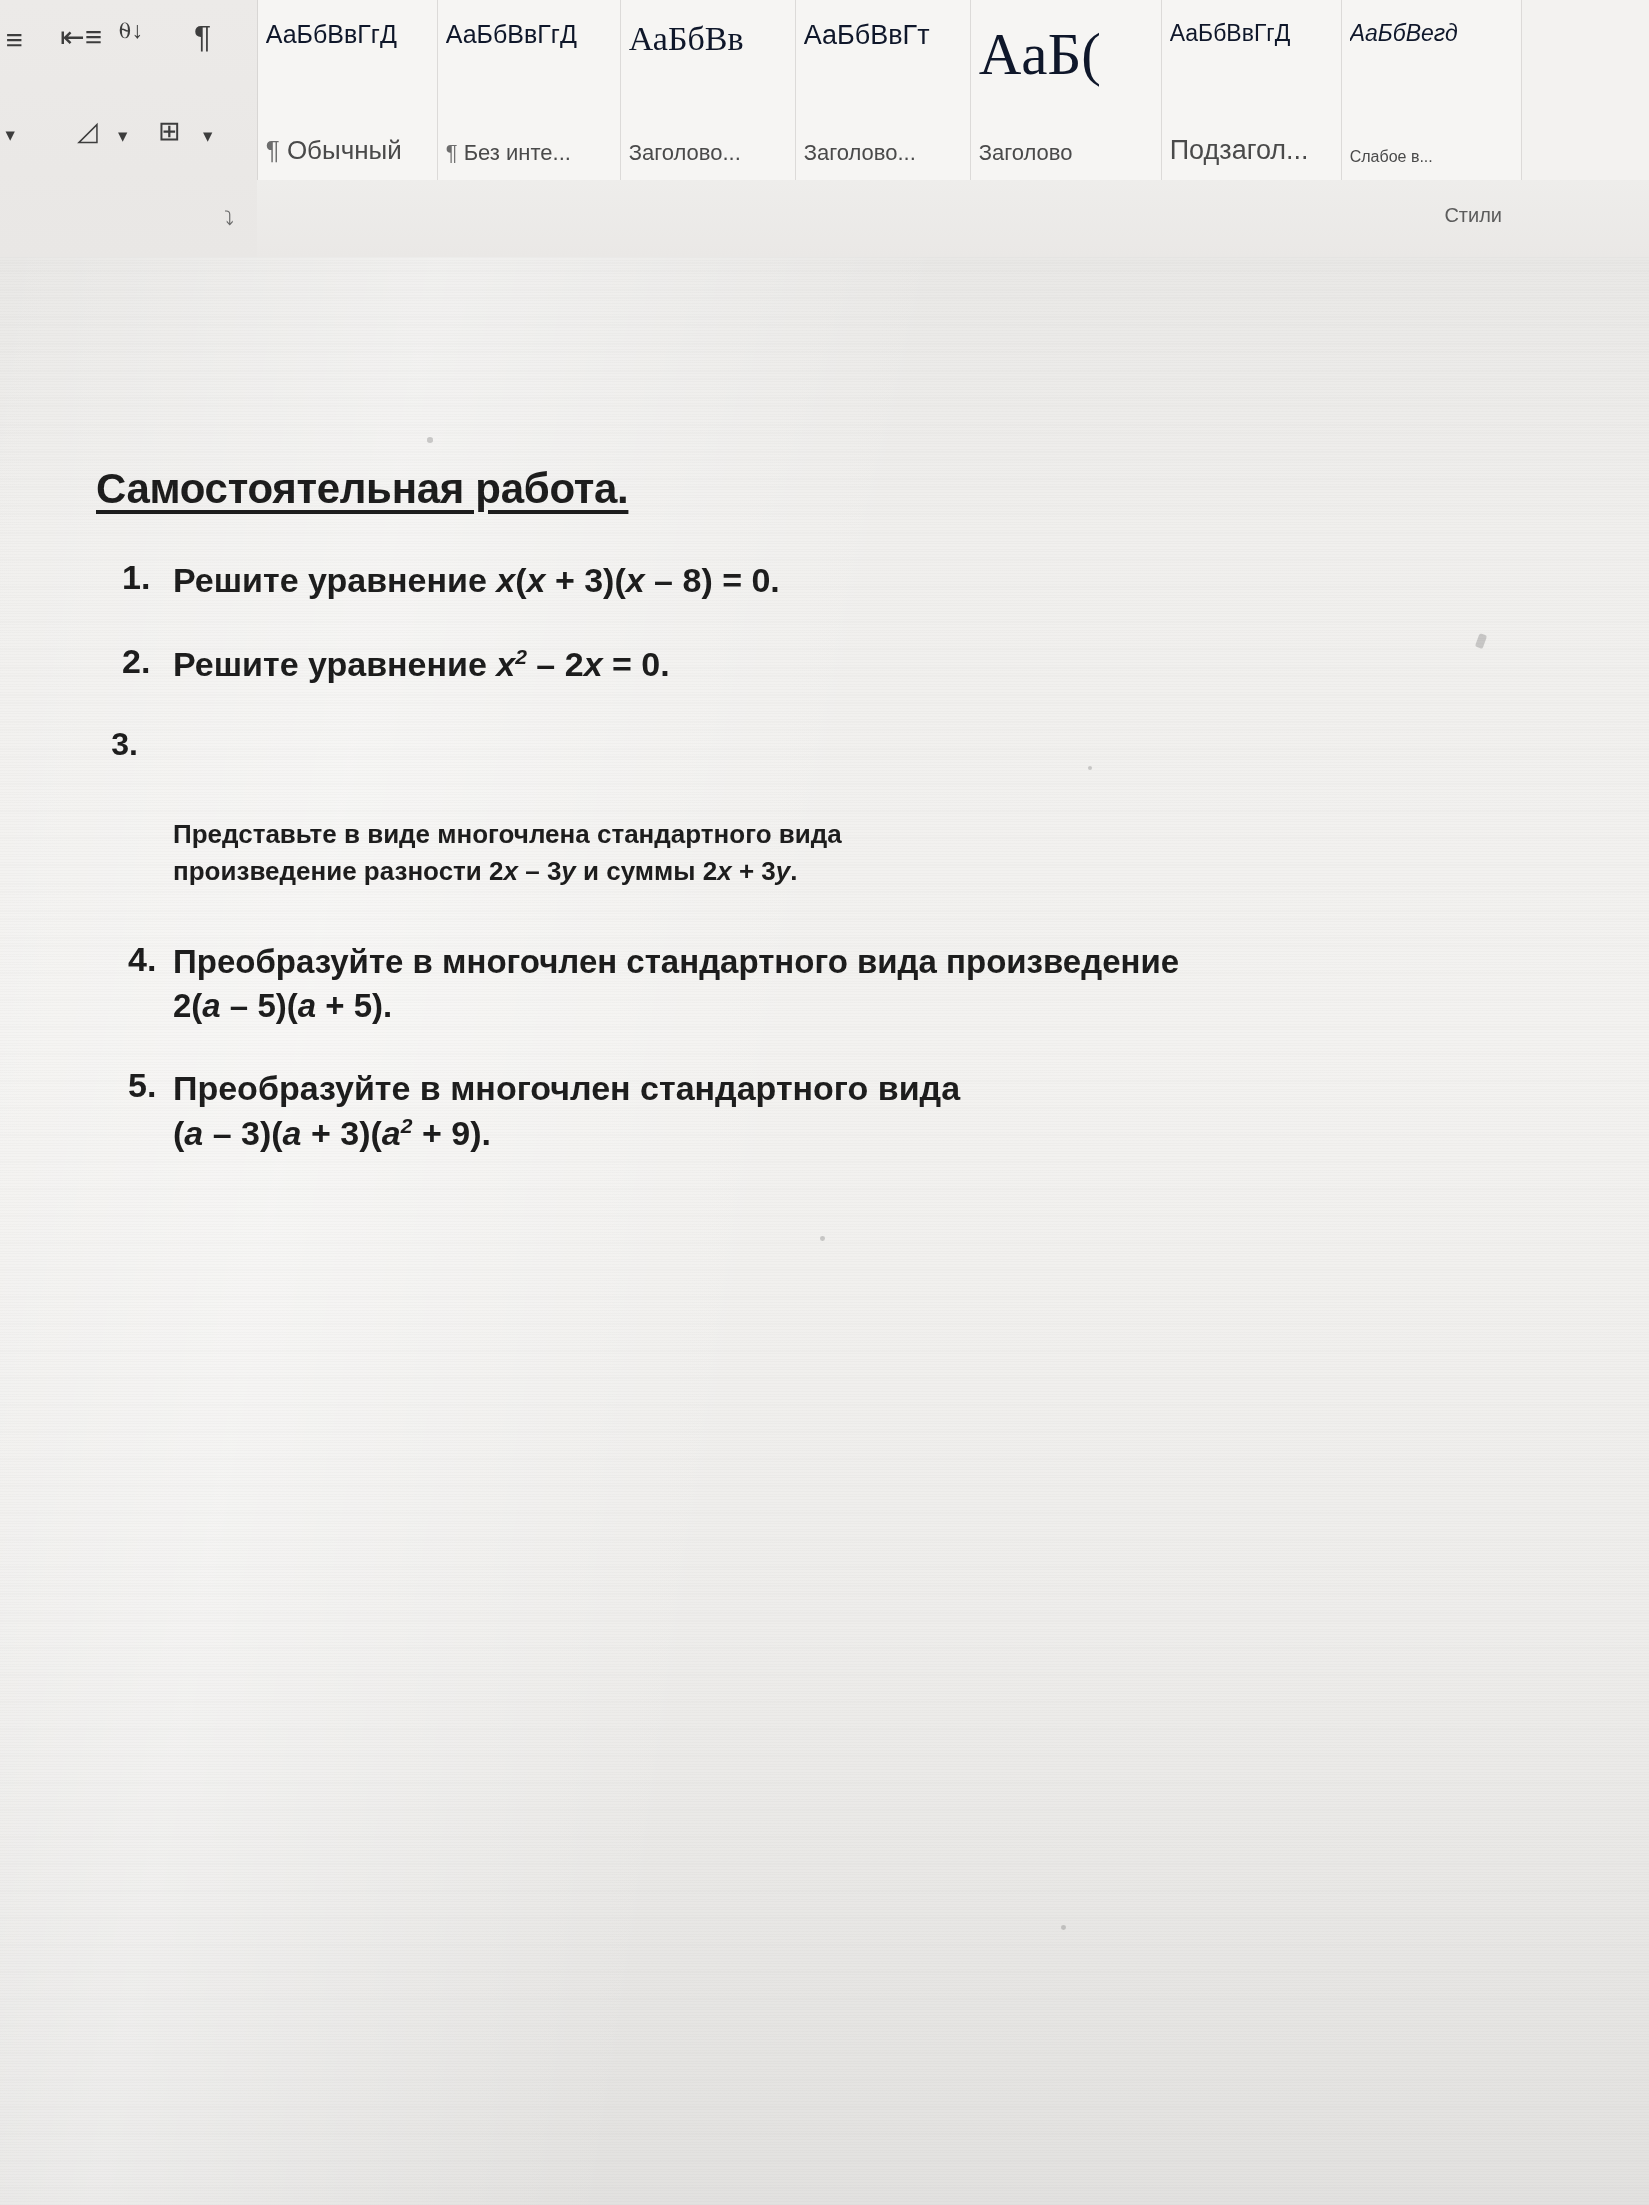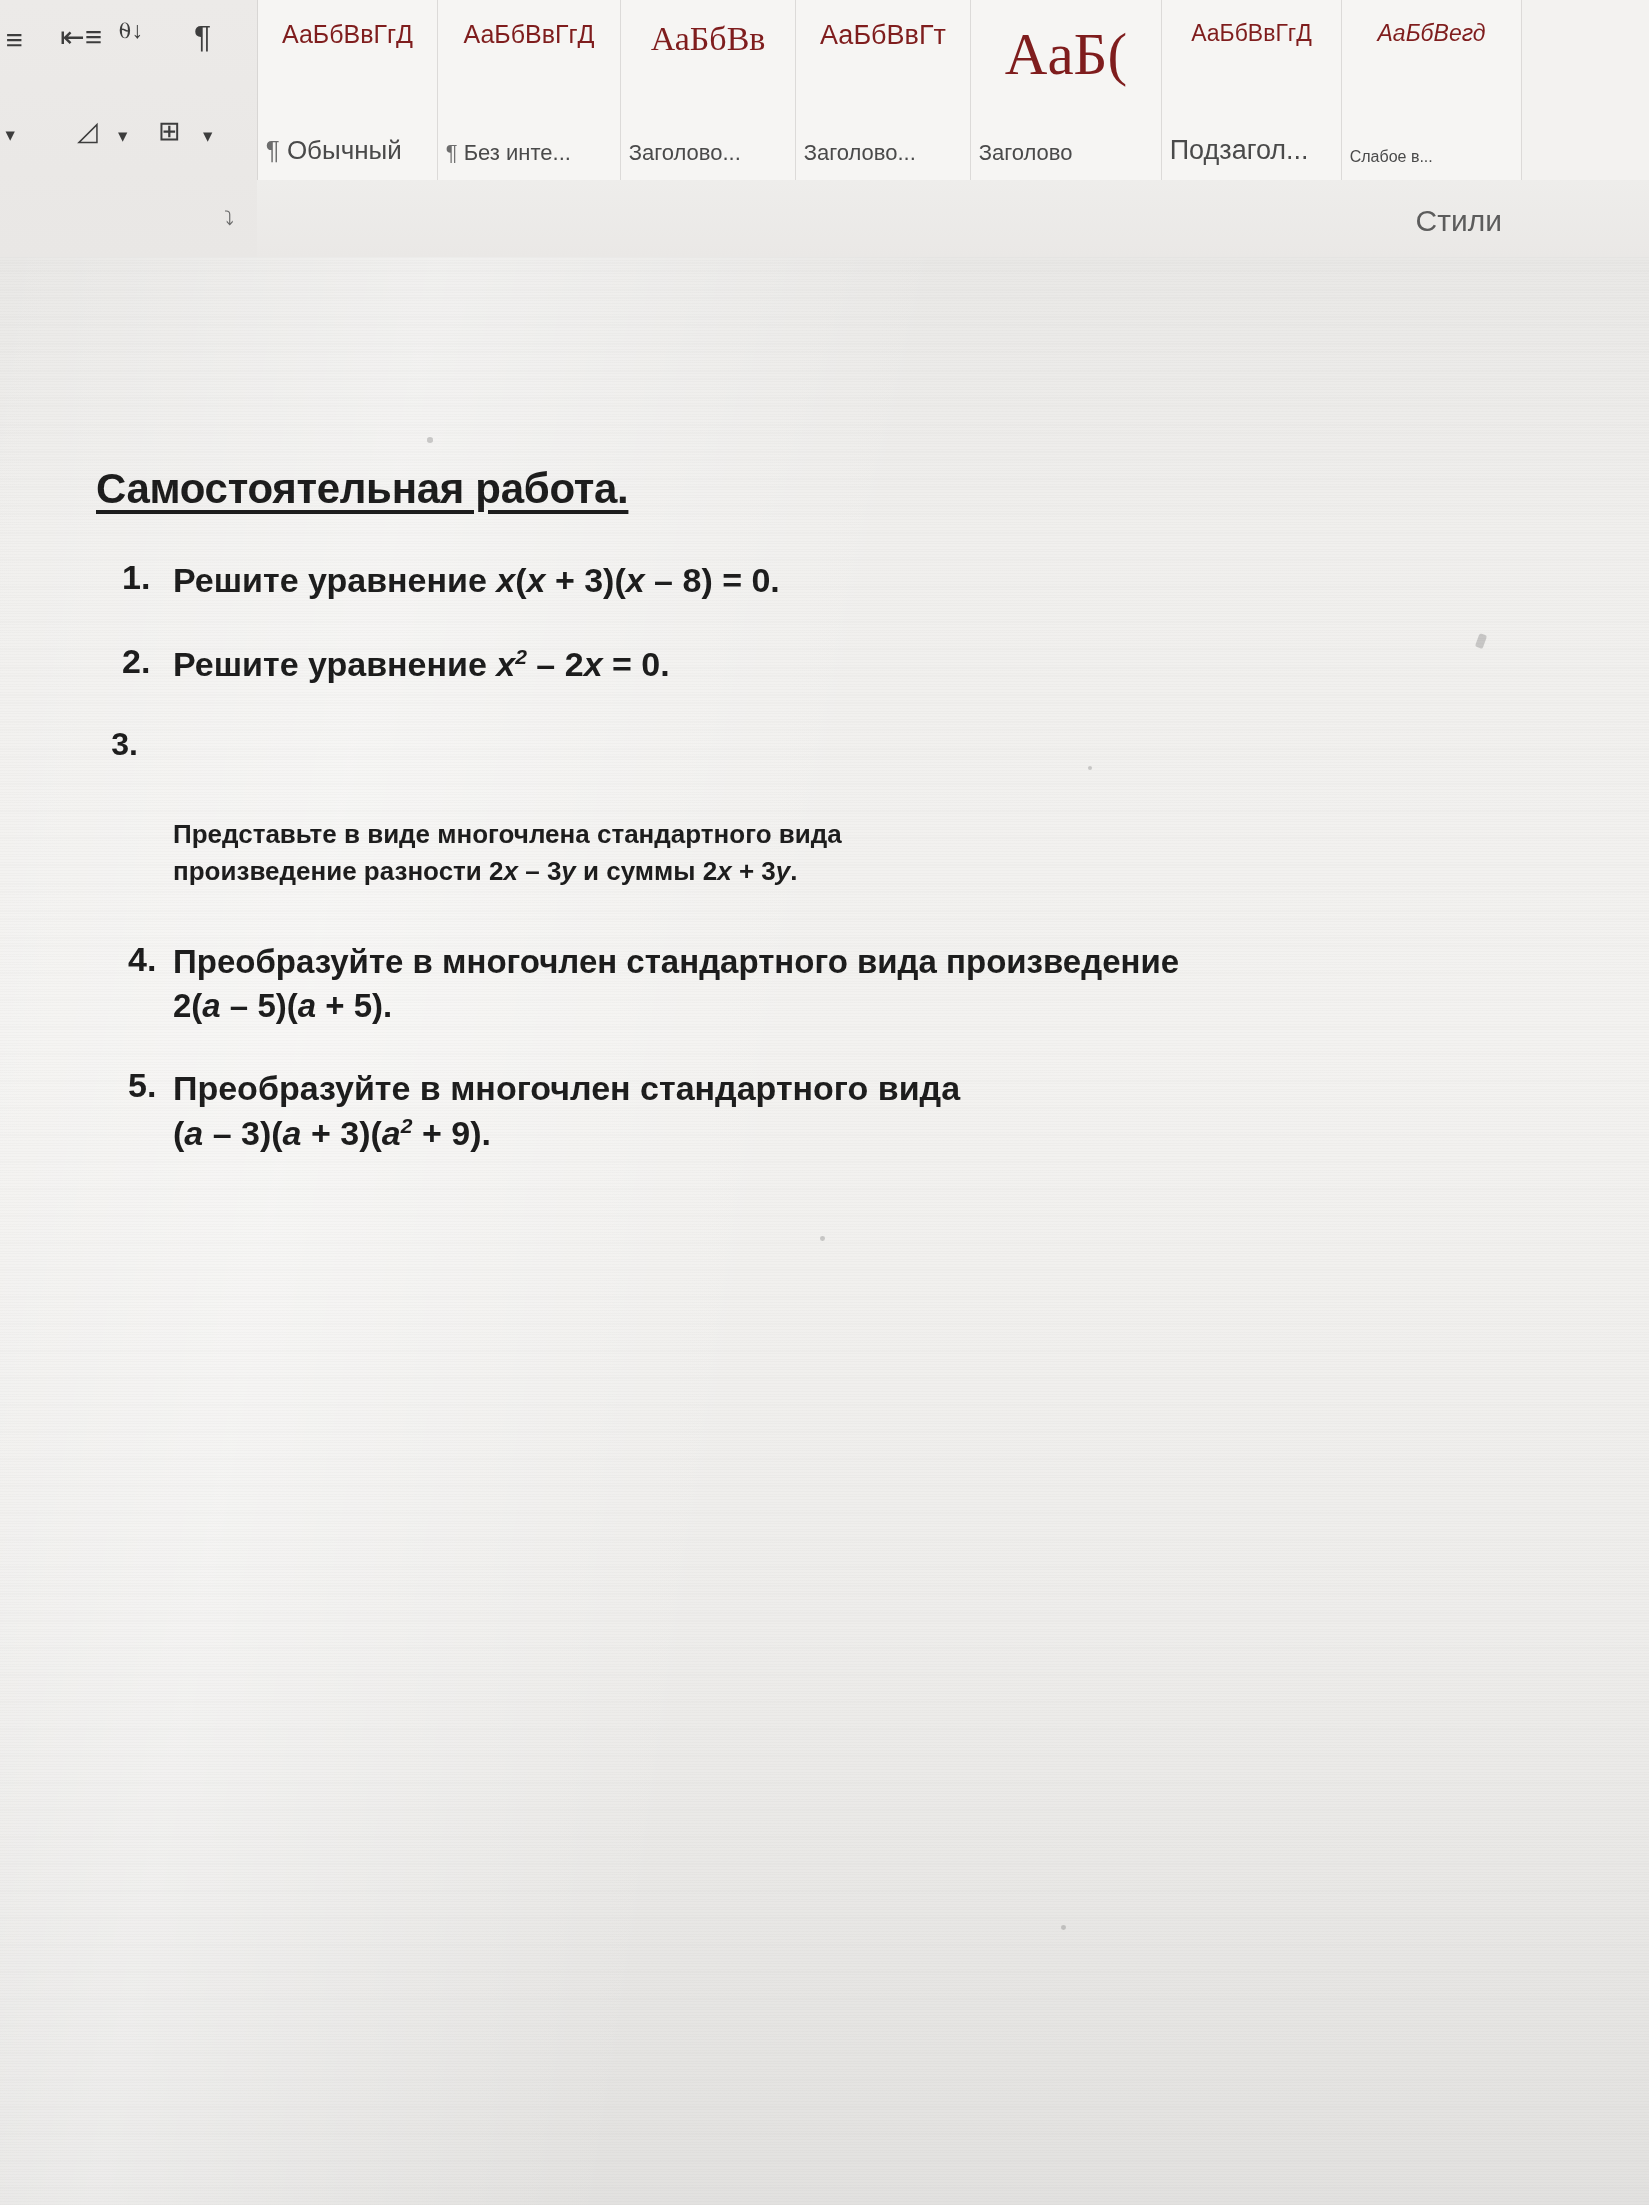--- a/index.html
+++ b/index.html
@@ -66,24 +66,24 @@
     flex: 0 0 auto;
     border-right: 1.1px solid #dcdad8;
     display: flex;
     flex-direction: column;
     justify-content: flex-start;
     padding: 9.8px 7.7px 0 7.7px;
     box-sizing: border-box;
     background: #f6f5f3;
   }
   .style-sample {
-    color: #7f1d1d;
+    color: #0f172a;
     white-space: nowrap;
     overflow: hidden;
-    text-align: center;
+    text-align: left;
     flex: 0 0 auto;
     padding-top: 9.8px;
   }
   .style-name {
     margin-top: auto;
     font-size: 22px;
     color: #4a4a4a;
     white-space: nowrap;
     overflow: hidden;
     padding-bottom: 14.2px;
@@ -96,21 +96,21 @@
     left: 257px;
     top: 180px;
     width: 1393px;
     height: 77px;
     background: linear-gradient(180deg,#eeedeb 0%, #eae8e6 100%);
   }
   #styles-label-text {
     position: absolute;
     right: 148px;
     top: 24px;
-    font-size: 30px;
+    font-size: 20px;
     color: #5c5c5c;
   }
   #dialog-launcher {
     position: absolute;
     left: 224px;
     top: 207px;
     font-size: 19.7px;
     color: #6a6a6a;
   }
 

